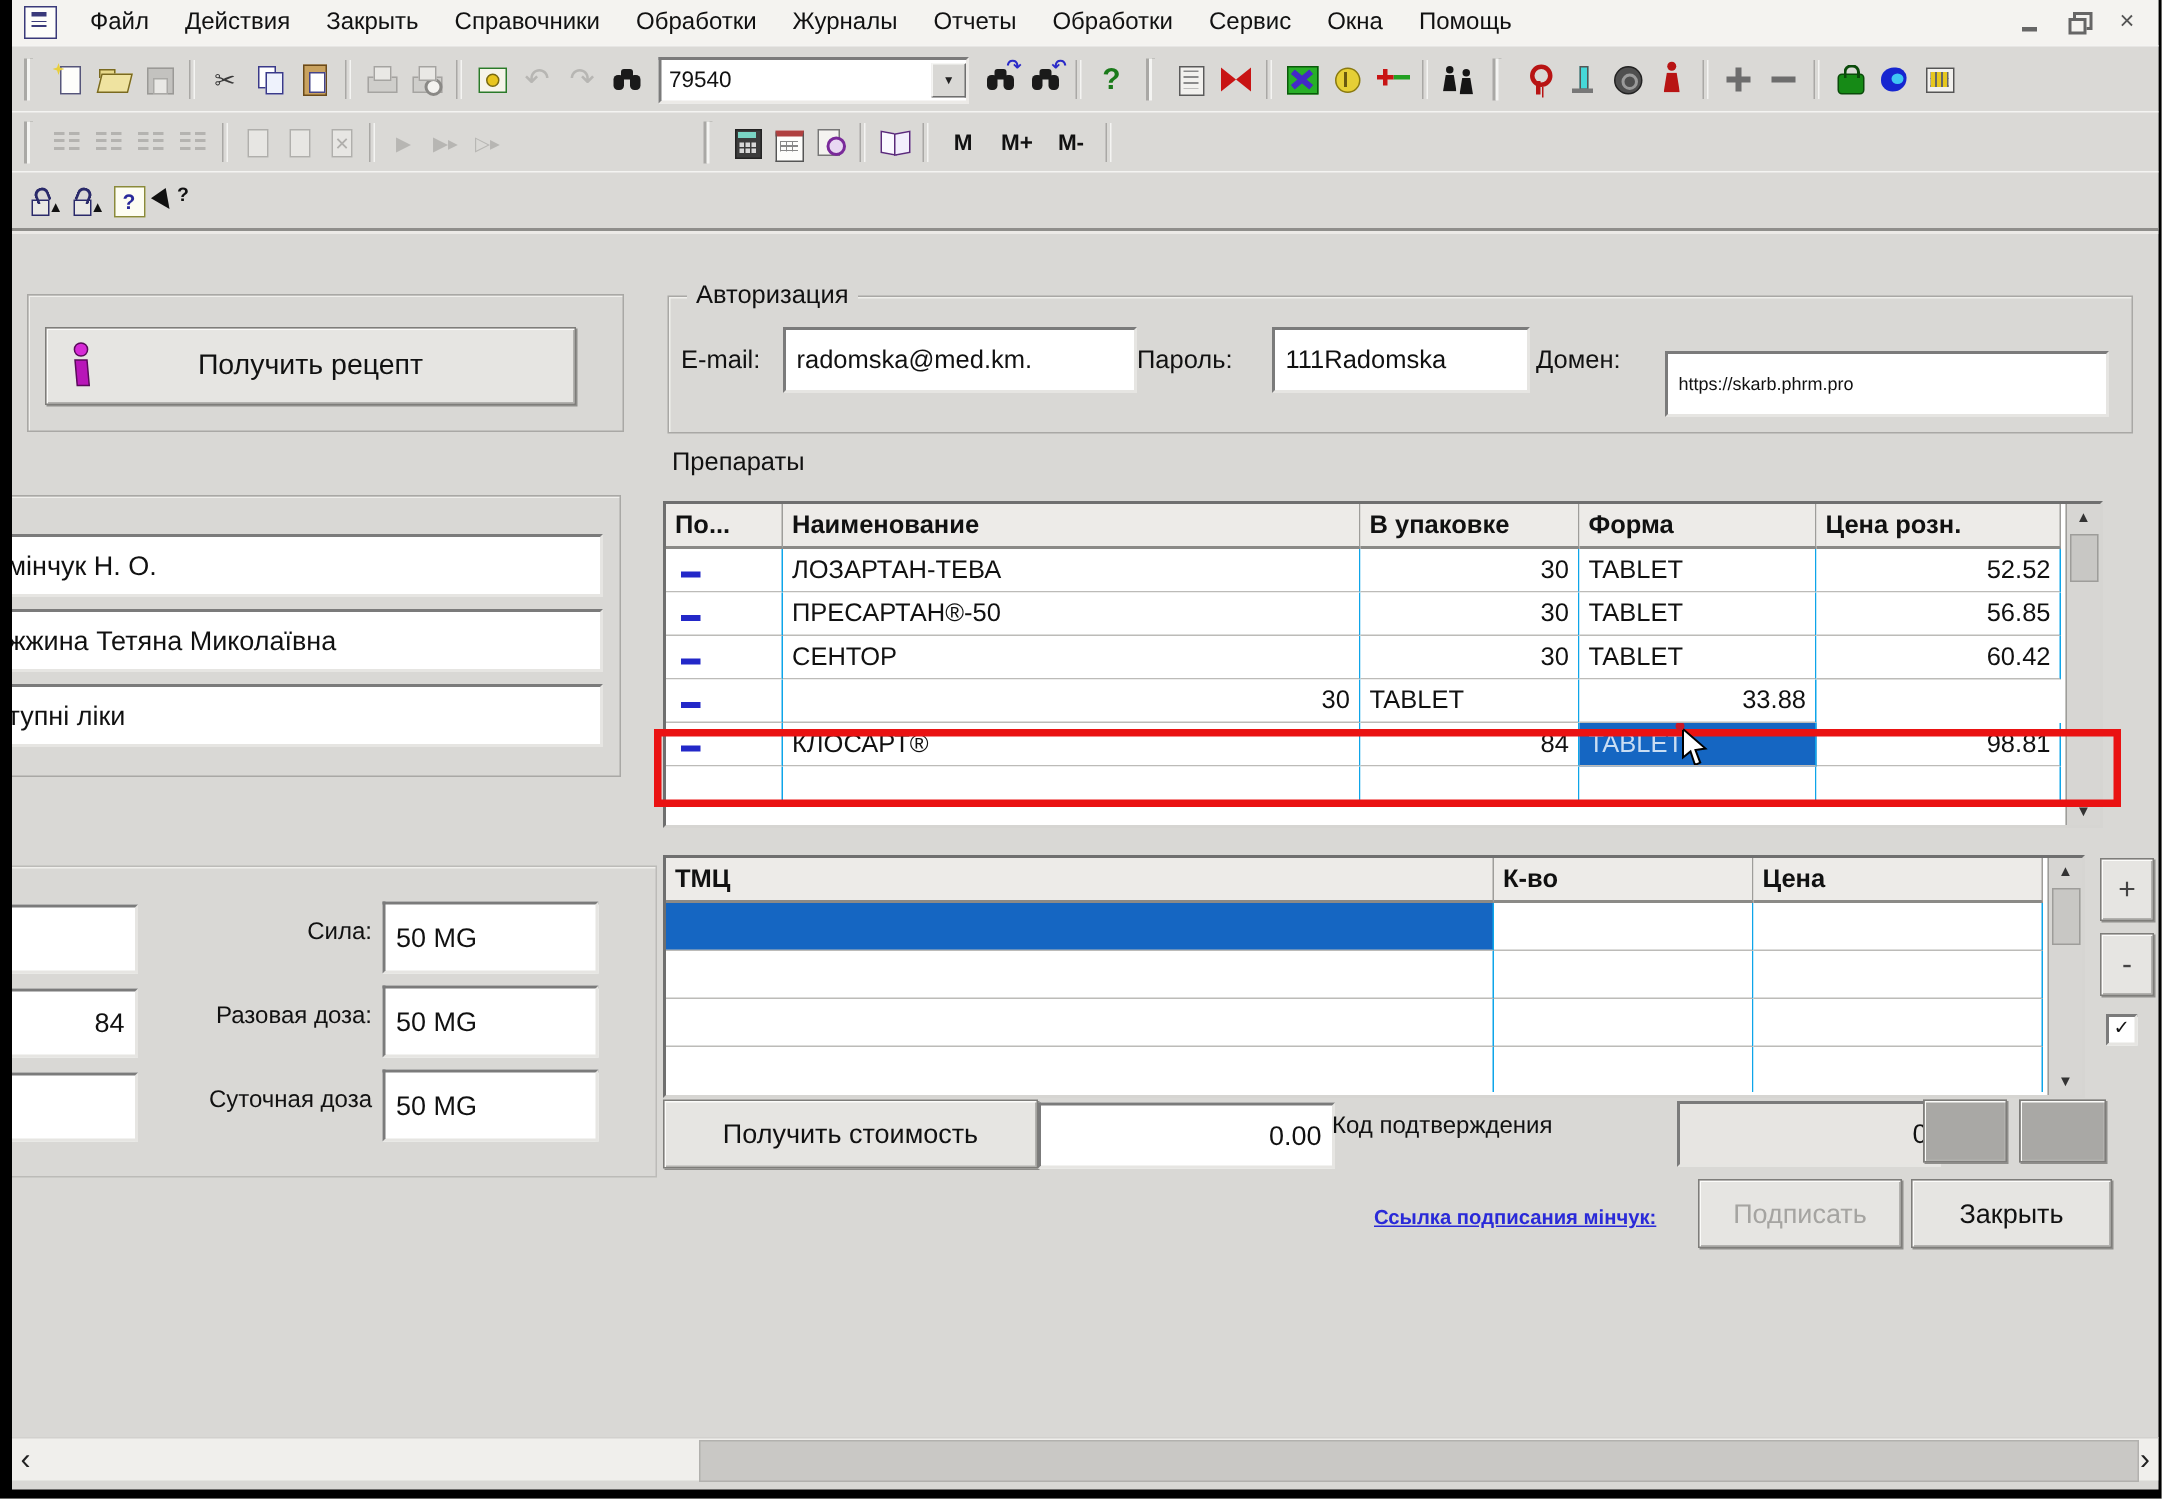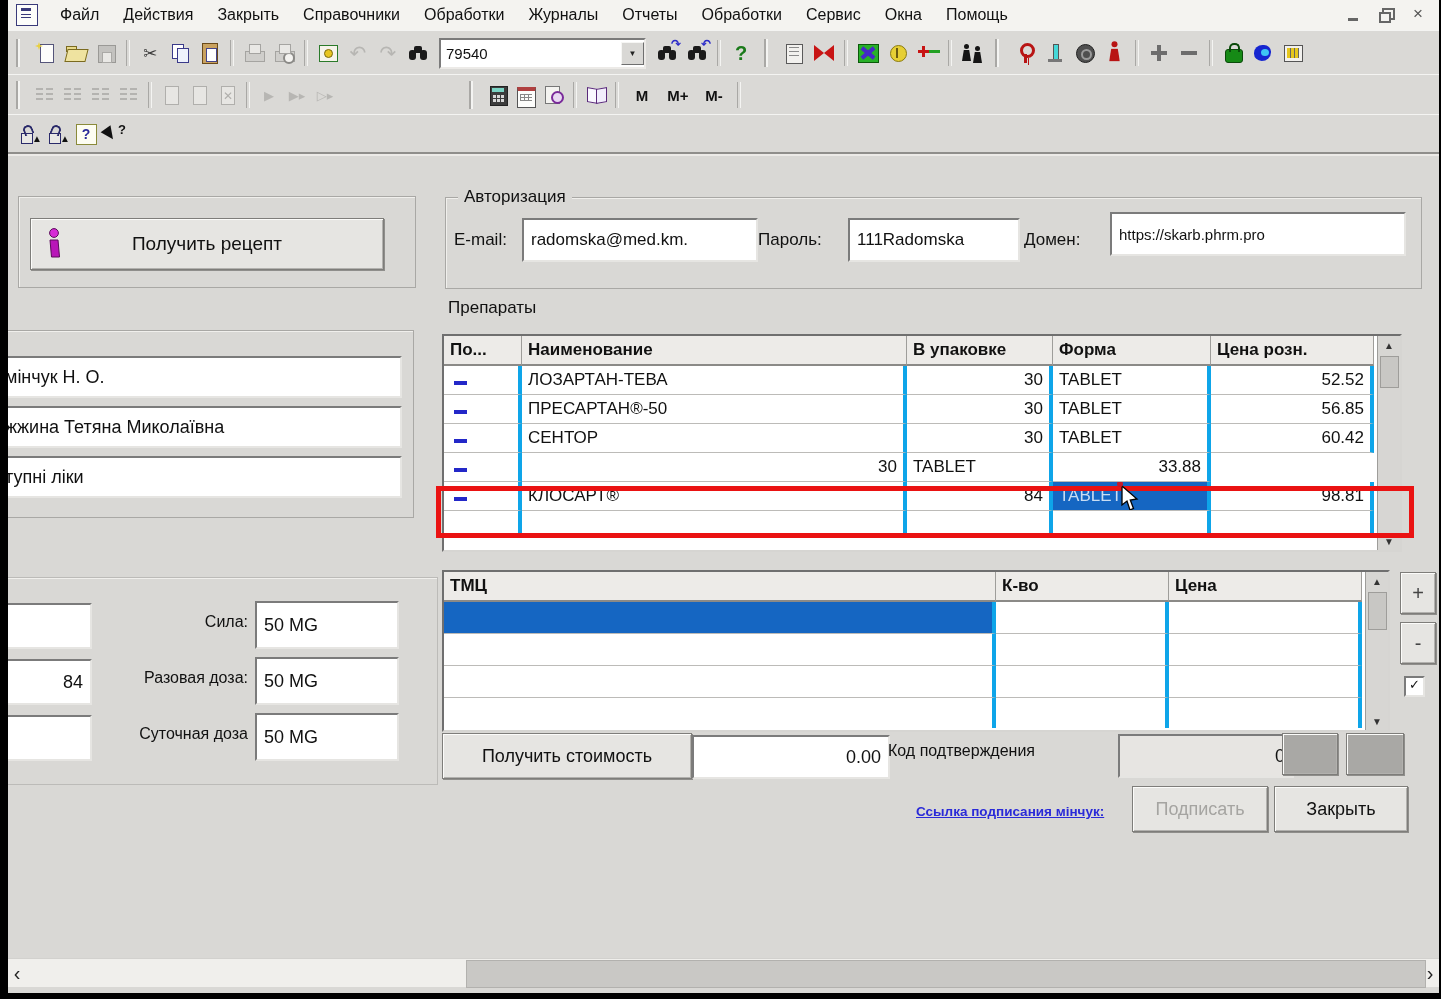--- a/index.html
+++ b/index.html
@@ -128,21 +128,21 @@
          display:flex;align-items:center;padding:0 7px;font-size:18px;white-space:nowrap;overflow:hidden}
   .field.num{justify-content:flex-end}
   .lbl{position:absolute;font-size:16px;white-space:nowrap}
 
   
   .tbl{position:absolute;background:#fff;border:2px solid;border-color:#6f6f6f #d6d5d2 #d6d5d2 #6f6f6f;font-size:17px}
   .thead,.trow{display:grid}
   .drugs .thead,.drugs .trow{grid-template-columns:78px 385px 146px 158px 163px}
   .tmc .thead,.tmc .trow{grid-template-columns:552px 173px 193px}
   .hc{background:#edebe8;font-weight:bold;padding:4px 6px;border-right:1px solid #9e9d9a;border-bottom:2px solid #8b8a87;white-space:nowrap;overflow:hidden}
-  .c{padding:4px 6px;border-right:4px solid #0ea5e9;border-bottom:1px solid #bcbbb8;white-space:nowrap;overflow:hidden;background:#fff}
+  .c{padding:4px 6px;border-right:1px solid #0ea5e9;border-bottom:1px solid #bcbbb8;white-space:nowrap;overflow:hidden;background:#fff}
   .c.num{text-align:right}
   .c.sel{background:#1566c2;color:#c9ddf3;position:relative}
   .dash{display:inline-block;width:13px;height:4px;background:#2328c8;margin:7px 0 0 4px}
   .vscroll{position:absolute;top:0;right:0;bottom:0;width:22px;background:#d7d6d3;border-left:1px solid #9e9d9a;font-size:10px;color:#333}
   .varrow{position:absolute;left:0;width:100%;height:18px;display:flex;align-items:center;justify-content:center}
   .vthumb{position:absolute;left:2px;top:20px;width:17px;height:30px;background:#c8c7c4;border:1px solid #9e9d9a}
 
   .redbox{position:absolute;left:428px;top:486px;width:968px;height:42px;border:5px solid #ea1212;z-index:40;pointer-events:none}
 
   .cursor{position:absolute;z-index:50}
@@ -432,21 +432,21 @@
     <span class="legend">Авторизация</span>
     <div class="lbl" style="left:8px;top:32px;font-size:17px">E-mail:</div>
     <div class="field" style="left:76px;top:20px;width:218px;height:40px;font-size:17px">
         <span>radomska@med.km.</span>
       </div>
     <div class="lbl" style="left:312px;top:32px;font-size:17px">Пароль:</div>
     <div class="field" style="left:402px;top:20px;width:154px;height:40px;font-size:17px">
         <span>111Radomska</span>
       </div>
     <div class="lbl" style="left:578px;top:32px;font-size:17px">Домен:</div>
-    <div class="field" style="left:664px;top:14px;width:278px;height:40px;font-size:15px">
+    <div class="field" style="left:664px;top:36px;width:278px;height:40px;font-size:12px">
         <span>https://skarb.phrm.pro</span>
       </div>
   </div>
 
   <div class="lbl" style="left:440px;top:298px;font-size:17px">Препараты</div>
 
   <div class="tbl drugs" style="left:434px;top:334px;width:956px;height:214px">
     <div class="thead">
       <div class="hc">По...</div>
       <div class="hc">Наименование</div>

